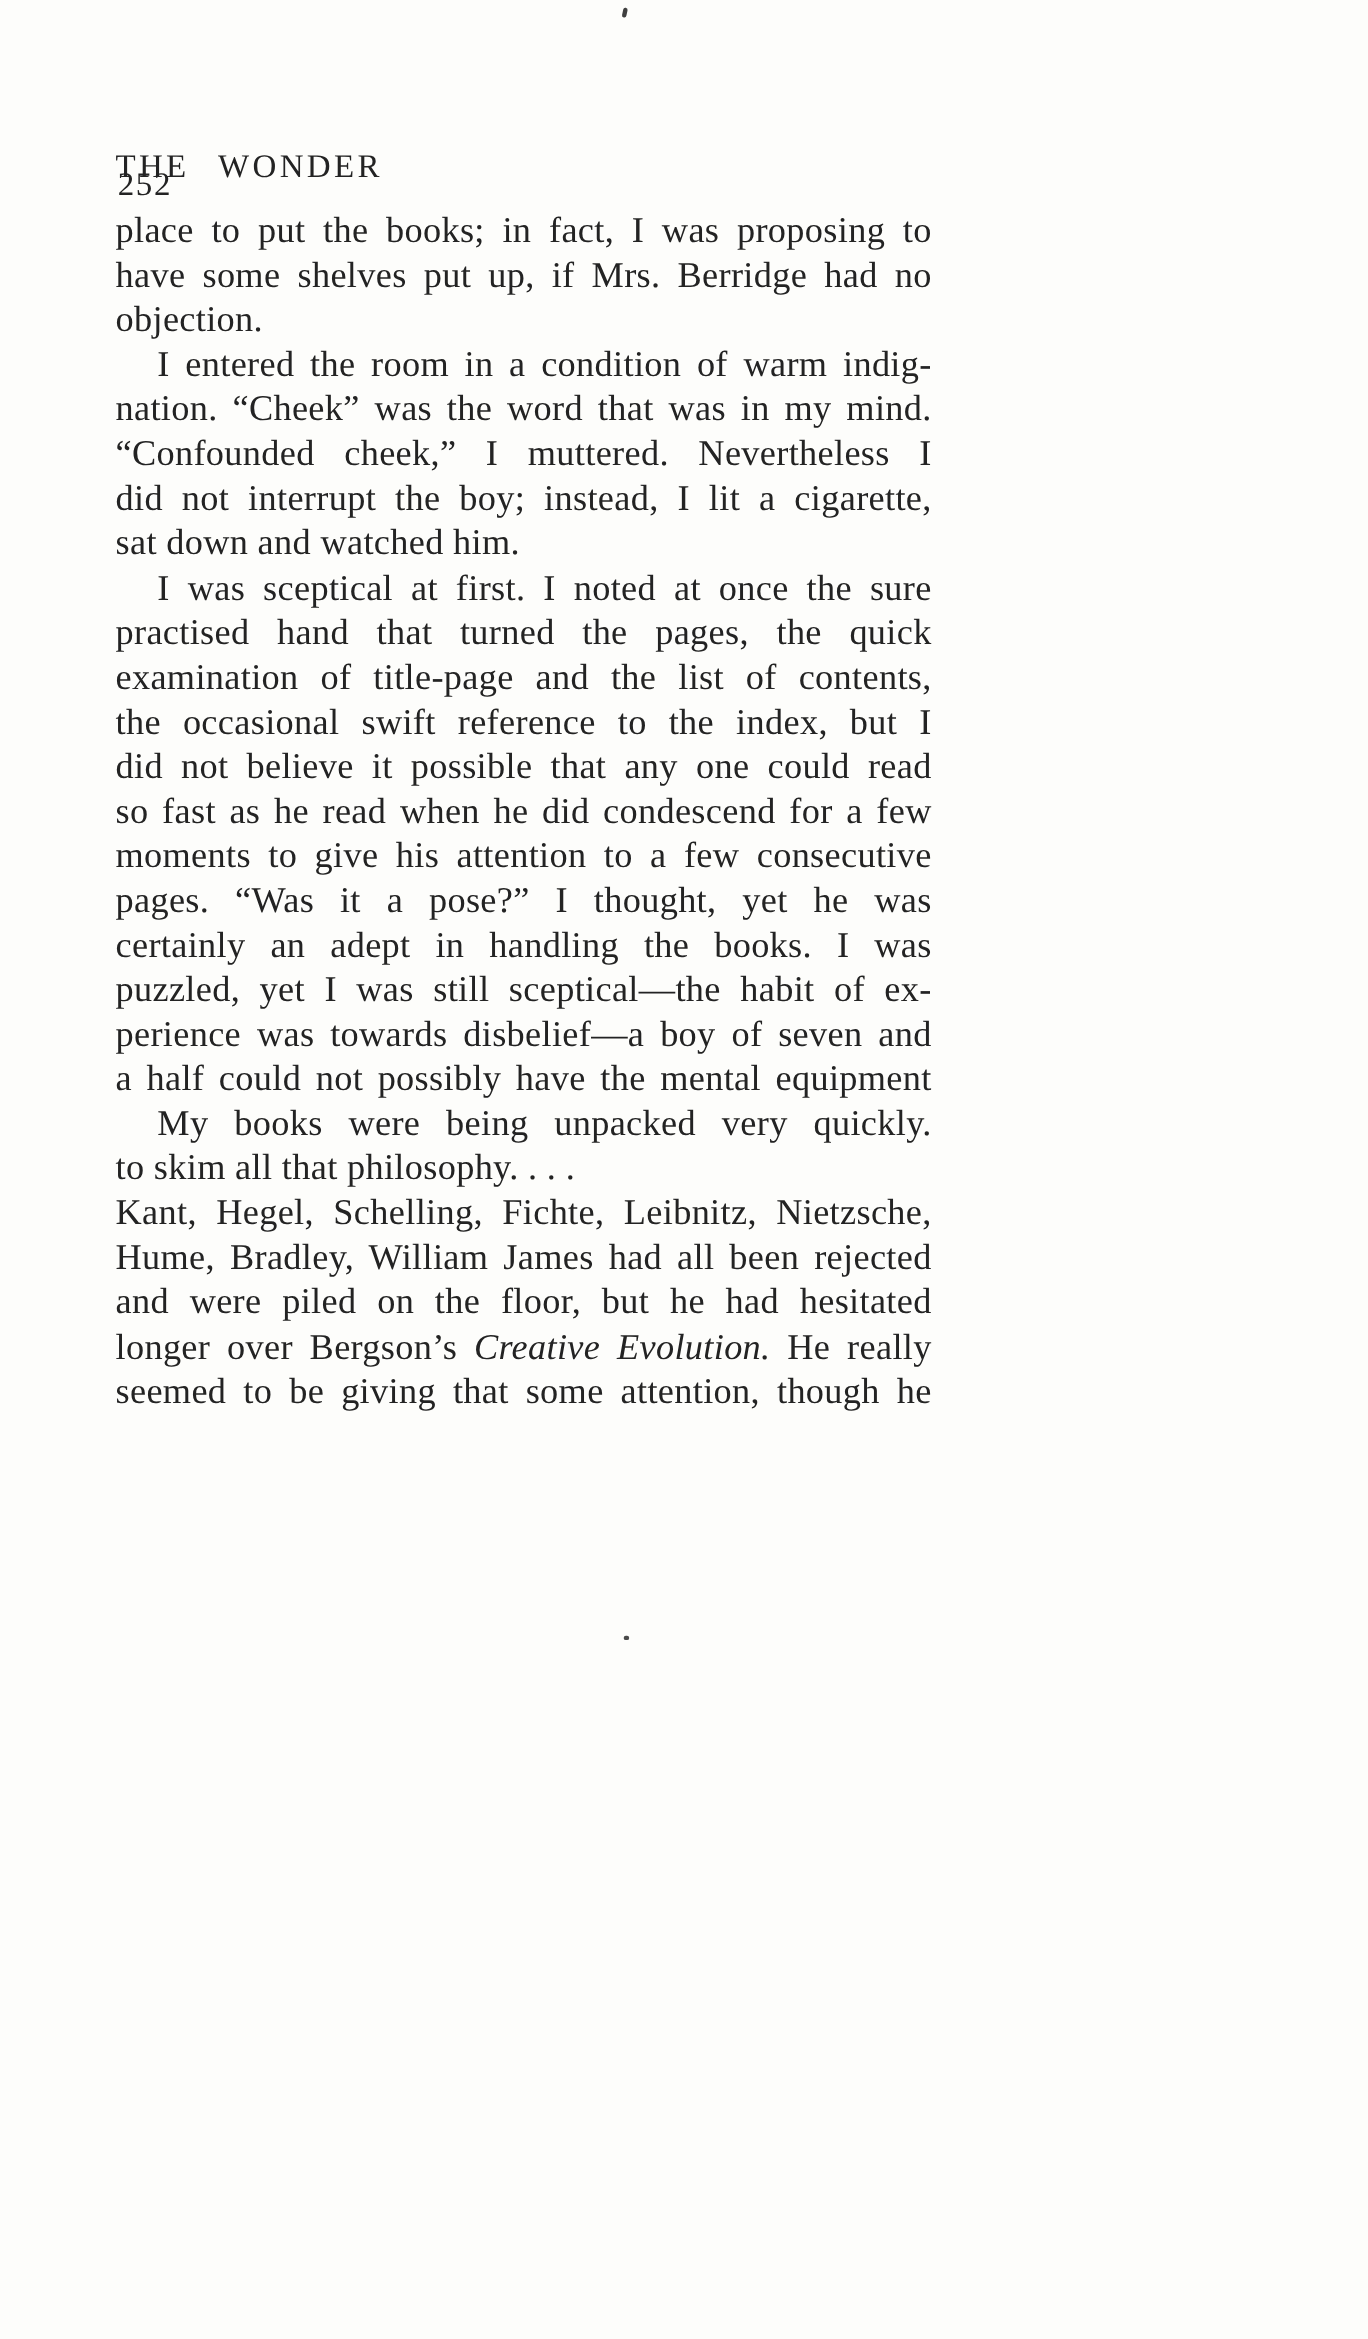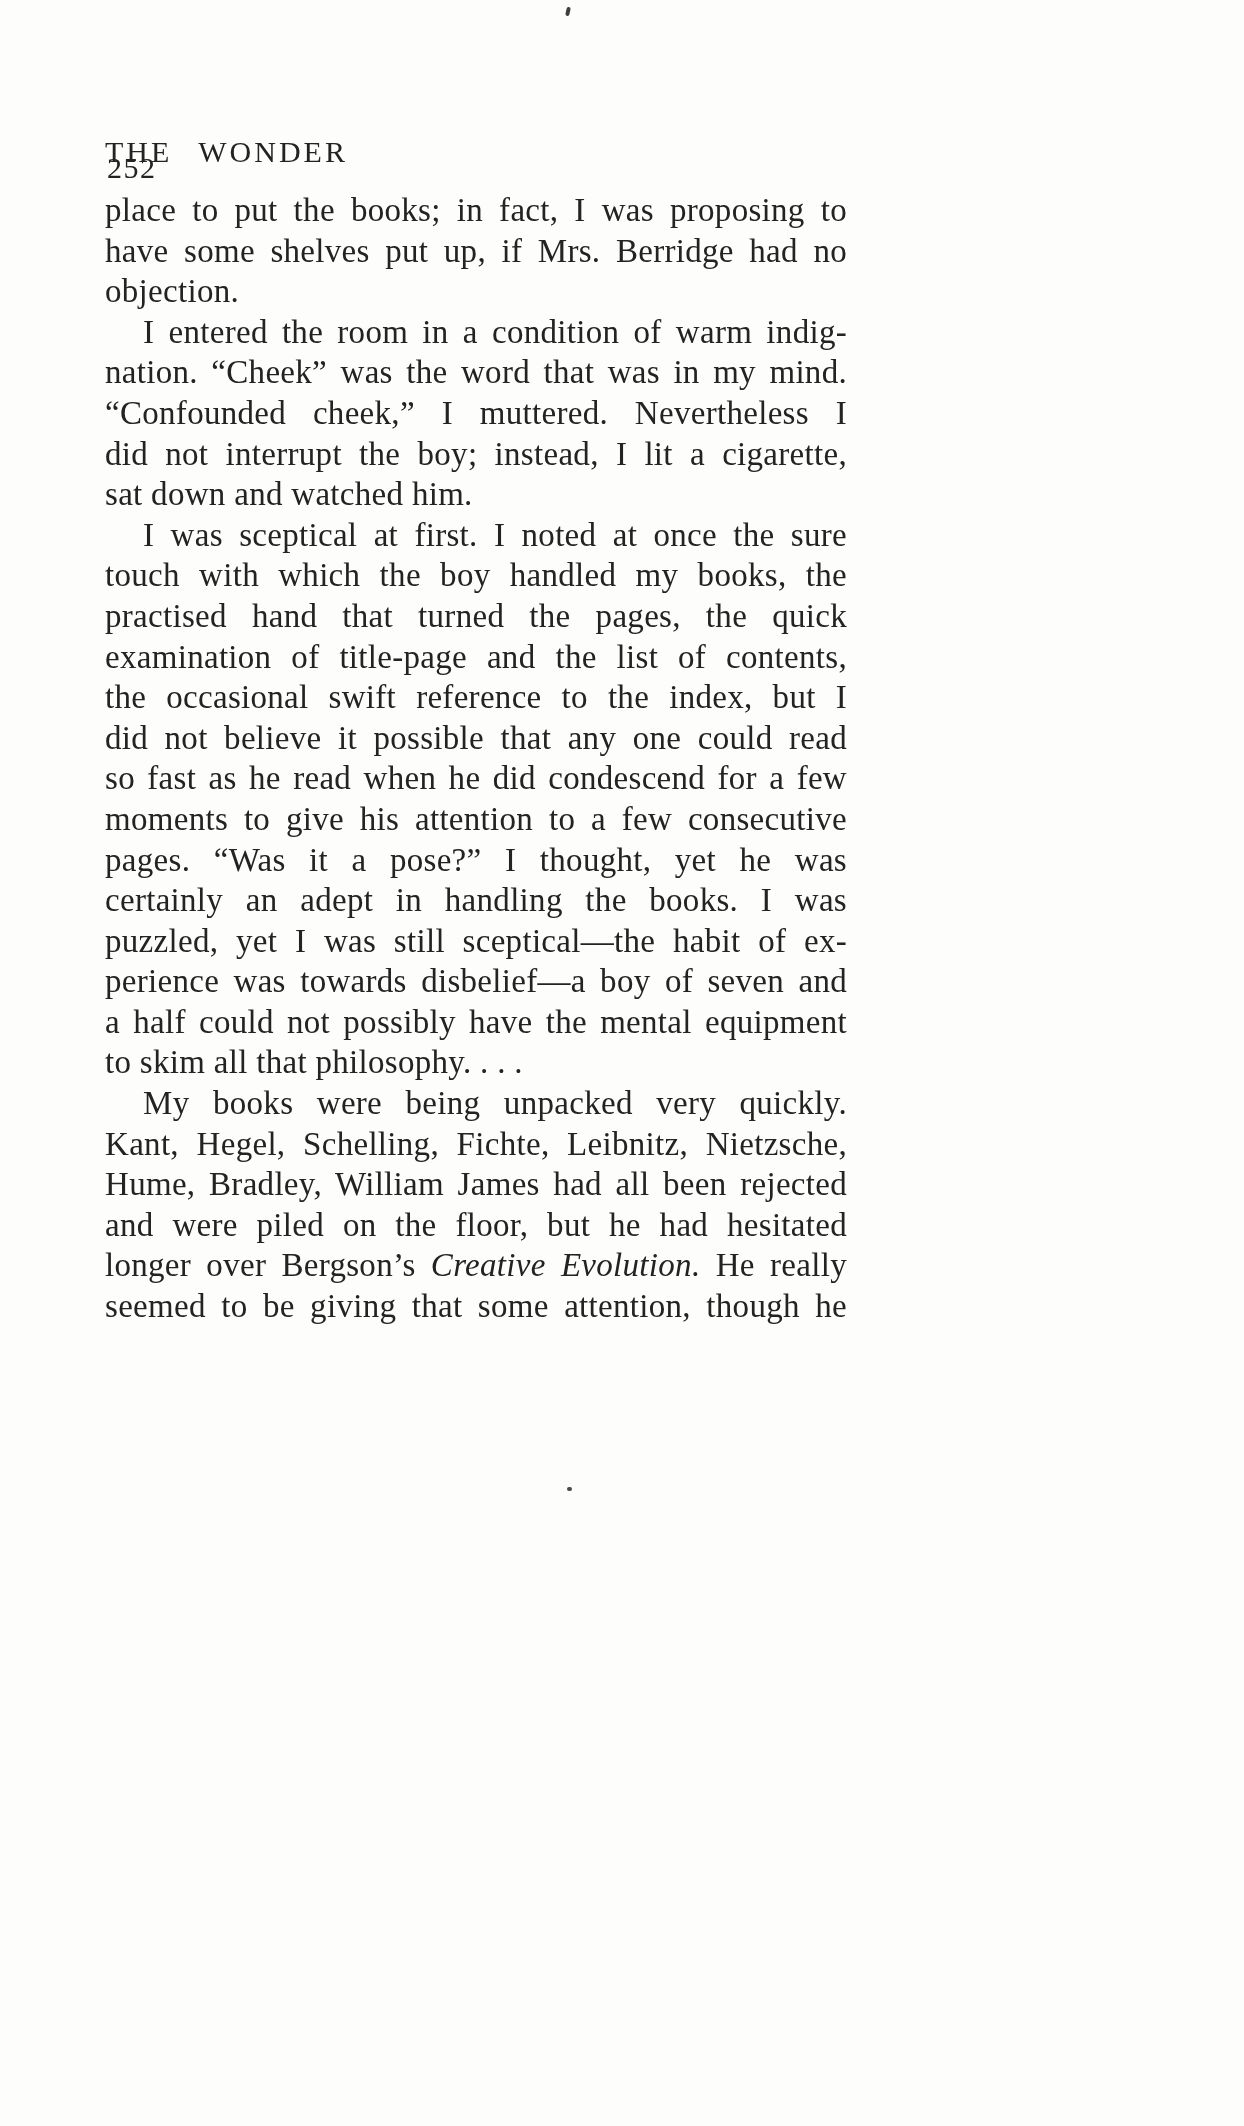--- a/index.html
+++ b/index.html
@@ -89,34 +89,33 @@
 <main class="text-block">
     <div class="line just"><span>place to put the books; in fact, I was proposing to</span></div>
     <div class="line just"><span>have some shelves put up, if Mrs. Berridge had no</span></div>
     <div class="line"><span>objection.</span></div>
     <div class="line just indent"><span>I entered the room in a condition of warm indig-</span></div>
     <div class="line just"><span>nation. “Cheek” was the word that was in my mind.</span></div>
     <div class="line just"><span>“Confounded cheek,” I muttered. Nevertheless I</span></div>
     <div class="line just"><span>did not interrupt the boy; instead, I lit a cigarette,</span></div>
     <div class="line"><span>sat down and watched him.</span></div>
     <div class="line just indent"><span>I was sceptical at first. I noted at once the sure</span></div>
-    <div class="line just"><span>touch with which the boy handled my books, the</span></div>
     <div class="line just"><span>practised hand that turned the pages, the quick</span></div>
     <div class="line just"><span>examination of title-page and the list of contents,</span></div>
     <div class="line just"><span>the occasional swift reference to the index, but I</span></div>
     <div class="line just"><span>did not believe it possible that any one could read</span></div>
     <div class="line just"><span>so fast as he read when he did condescend for a few</span></div>
     <div class="line just"><span>moments to give his attention to a few consecutive</span></div>
     <div class="line just"><span>pages. “Was it a pose?” I thought, yet he was</span></div>
     <div class="line just"><span>certainly an adept in handling the books. I was</span></div>
     <div class="line just"><span>puzzled, yet I was still sceptical—the habit of ex-</span></div>
     <div class="line just"><span>perience was towards disbelief—a boy of seven and</span></div>
     <div class="line just"><span>a half could not possibly have the mental equipment</span></div>
+    <div class="line just indent"><span>My books were being unpacked very quickly.</span></div>
     <div class="line"><span>to skim all that philosophy. . . .</span></div>
-    <div class="line just indent"><span>My books were being unpacked very quickly.</span></div>
     <div class="line just"><span>Kant, Hegel, Schelling, Fichte, Leibnitz, Nietzsche,</span></div>
     <div class="line just"><span>Hume, Bradley, William James had all been rejected</span></div>
     <div class="line just"><span>and were piled on the floor, but he had hesitated</span></div>
     <div class="line just"><span>longer over Bergson’s </span><span class="it">Creative Evolution.</span><span> He really</span></div>
     <div class="line just"><span>seemed to be giving that some attention, though he</span></div>
   </main>
 
 <div class="speck-bottom"></div>
 
 </body></html>

